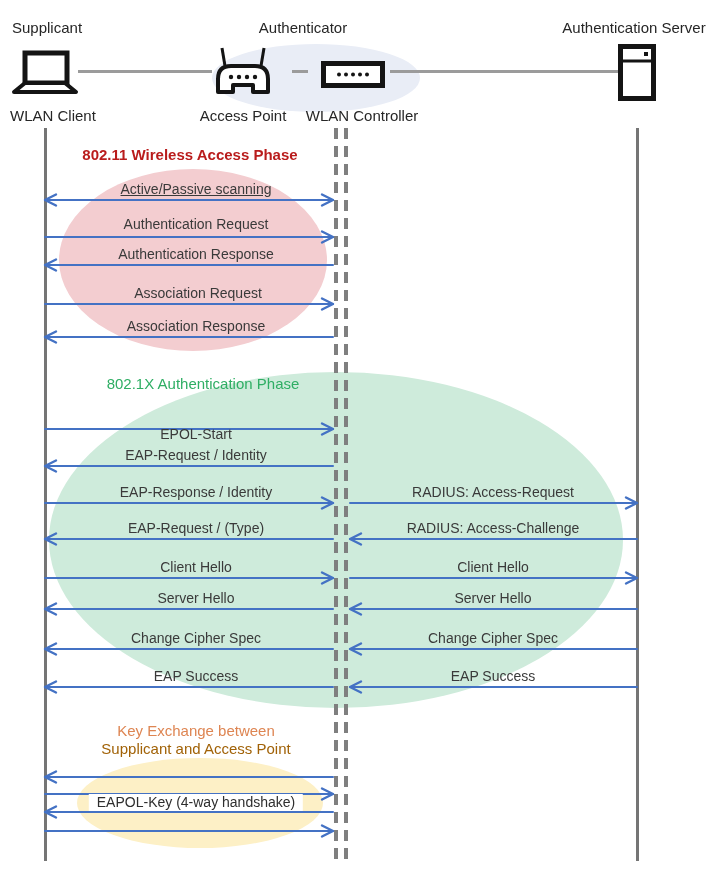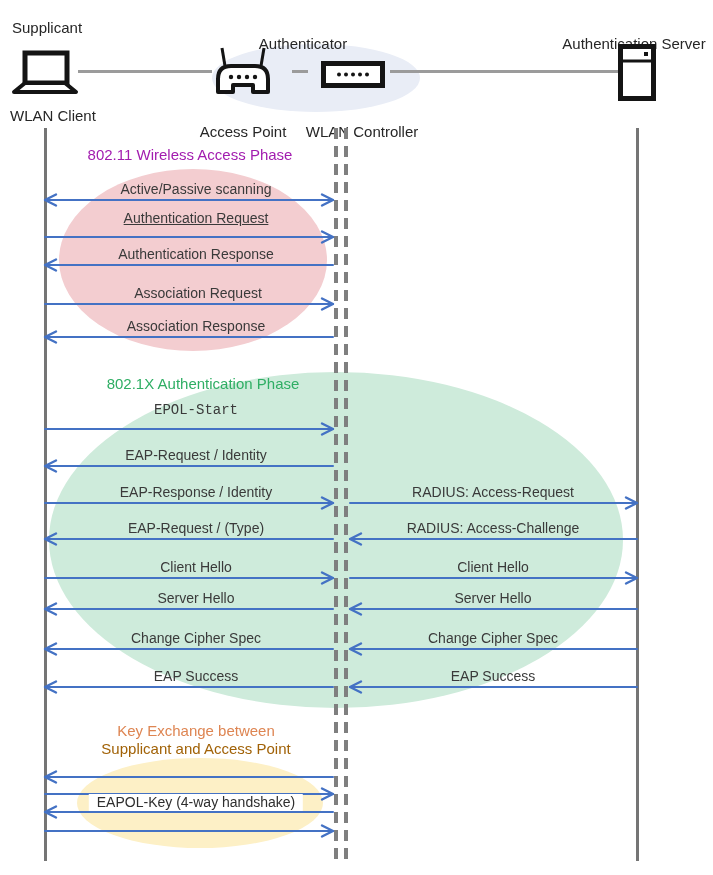--- a/index.html
+++ b/index.html
@@ -4,21 +4,21 @@
 <style>
   html,body { margin:0; padding:0; background:#fff; }
   .canvas {
     position:relative; width:713px; height:875px; background:#ffffff;
     font-family:"Liberation Sans", sans-serif; overflow:hidden;border-radius:32px;
   }
   .ellipse { position:absolute; border-radius:50%; }
   .role-label, .device-label {
     position:absolute; font-size:15px; color:#262626; white-space:nowrap;
   }
-  .centered { transform:translateX(-50%);margin-top:16px; }
+  .centered { transform:translateX(-50%); }
   .lifeline { position:absolute; top:128px; height:733px; }
   .lifeline.solid { width:3px; background:#757575; }
   .lifeline.dashed {
     width:4px;
     background:repeating-linear-gradient(to bottom,#7f7f7f 0 11px, transparent 11px 18px);
   }
   .connector { position:absolute; top:70px; height:3px; background:#9b9b9b; }
   .phase-title {
     position:absolute; transform:translateX(-50%); font-size:15px;
     white-space:nowrap; font-weight:400;
@@ -137,30 +137,30 @@
       <path d="M 56 771.5 L 45 777 L 56 782.5" stroke="#4472C4" stroke-width="2.4" fill="none" stroke-linecap="round" stroke-linejoin="round"></path>
       <path d="M 45 794 L 333 794" stroke="#4472C4" stroke-width="2" fill="none" stroke-linecap="round" stroke-linejoin="round"></path>
       <path d="M 322 788.5 L 333 794 L 322 799.5" stroke="#4472C4" stroke-width="2.4" fill="none" stroke-linecap="round" stroke-linejoin="round"></path>
       <path d="M 45 812 L 333 812" stroke="#4472C4" stroke-width="2" fill="none" stroke-linecap="round" stroke-linejoin="round"></path>
       <path d="M 56 806.5 L 45 812 L 56 817.5" stroke="#4472C4" stroke-width="2.4" fill="none" stroke-linecap="round" stroke-linejoin="round"></path>
       <path d="M 45 831 L 333 831" stroke="#4472C4" stroke-width="2" fill="none" stroke-linecap="round" stroke-linejoin="round"></path>
       <path d="M 322 825.5 L 333 831 L 322 836.5" stroke="#4472C4" stroke-width="2.4" fill="none" stroke-linecap="round" stroke-linejoin="round"></path>
     </svg>
 
   <div id="fg-layer">
-      <div class="phase-title" style="left: 190px; top: 146px; color: #a21caf;">802.11 Wireless Access Phase</div>
+      <div class="phase-title" style="left: 190px; top: 146px; color: #b91c1c; font-weight: bold;">802.11 Wireless Access Phase</div>
       <div class="phase-title" style="left: 203px; top: 375px; color: rgb(47, 174, 100);">802.1X Authentication Phase</div>
       <div class="phase-title" style="left: 196px; top: 722px; color: rgb(222, 133, 82);">Key Exchange between</div>
       <div class="phase-title" style="left: 196px; top: 740px; color: #a16207;">Supplicant and Access Point</div>
-      <div class="msg-label" style="left: 196px; top: 181px;">Active/Passive scanning</div>
-      <div class="msg-label" style="left: 196px; top: 210px; text-decoration: underline;">Authentication Request</div>
+      <div class="msg-label" style="left: 196px; top: 181px; text-decoration: underline;">Active/Passive scanning</div>
+      <div class="msg-label" style="left: 196px; top: 216px;">Authentication Request</div>
       <div class="msg-label" style="left: 196px; top: 246px; text-align: center;">Authentication Response</div>
       <div class="msg-label" style="left: 198px; top: 285px; text-align: right;">Association Request</div>
       <div class="msg-label" style="left: 196px; top: 318px;">Association Response</div>
-      <div class="msg-label" style="left: 196px; top: 402px; font-family: Liberation Mono, monospace;">EPOL-Start</div>
+      <div class="msg-label" style="left: 196px; top: 426px;">EPOL-Start</div>
       <div class="msg-label" style="left: 196px; top: 447px;">EAP-Request / Identity</div>
       <div class="msg-label" style="left: 196px; top: 484px;">EAP-Response / Identity</div>
       <div class="msg-label" style="left: 493px; top: 484px;">RADIUS: Access-Request</div>
       <div class="msg-label" style="left: 196px; top: 520px;">EAP-Request / (Type)</div>
       <div class="msg-label" style="left: 493px; top: 520px;">RADIUS: Access-Challenge</div>
       <div class="msg-label" style="left: 196px; top: 559px;">Client Hello</div>
       <div class="msg-label" style="left: 493px; top: 559px;">Client Hello</div>
       <div class="msg-label" style="left: 196px; top: 590px;">Server Hello</div>
       <div class="msg-label" style="left: 493px; top: 590px;">Server Hello</div>
       <div class="msg-label" style="left: 196px; top: 630px;">Change Cipher Spec</div>

